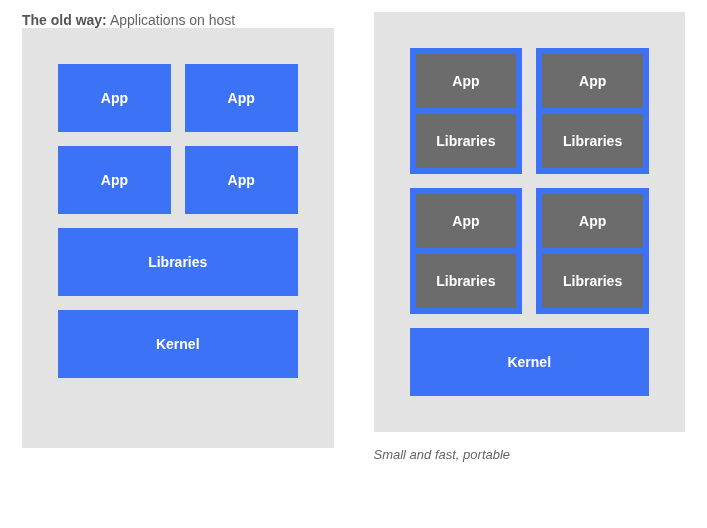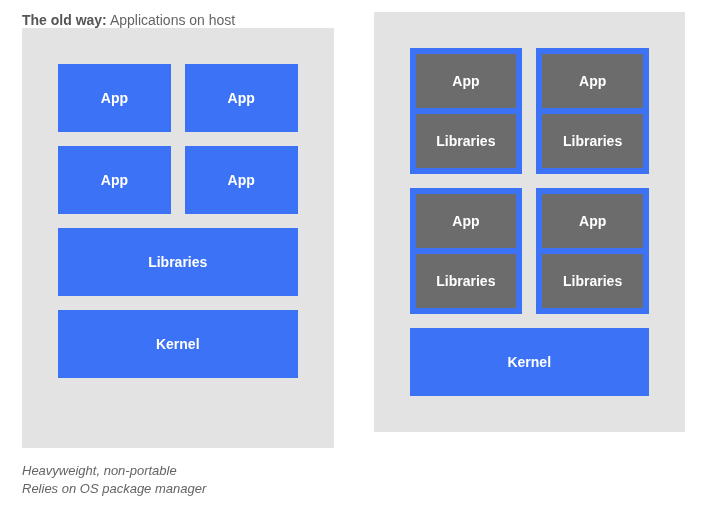--- a/index.html
+++ b/index.html
@@ -90,24 +90,20 @@
         <div class="blue-box app-box">App</div>
         <div class="blue-box app-box">App</div>
       </div>
       <div class="row2">
         <div class="blue-box app-box">App</div>
         <div class="blue-box app-box">App</div>
       </div>
       <div class="blue-box wide-box">Libraries</div>
       <div class="blue-box wide-box">Kernel</div>
     </div>
-    <div class="footer-text">
-      <div>Heavyweight, non-portable</div>
-      <div>Relies on OS package manager</div>
-    </div>
   </div>
 
   <div class="col">
     <div class="panel">
       <div class="container-row">
         <div class="container">
           <div class="gray-inner">App</div>
           <div class="gray-inner">Libraries</div>
         </div>
         <div class="container">
@@ -121,16 +117,17 @@
           <div class="gray-inner">Libraries</div>
         </div>
         <div class="container">
           <div class="gray-inner">App</div>
           <div class="gray-inner">Libraries</div>
         </div>
       </div>
       <div class="blue-box wide-box">Kernel</div>
     </div>
     <div class="footer-text">
+      <div>Small and fast, portable</div>
     </div>
   </div>
 
 </div>
 
 </body></html>

